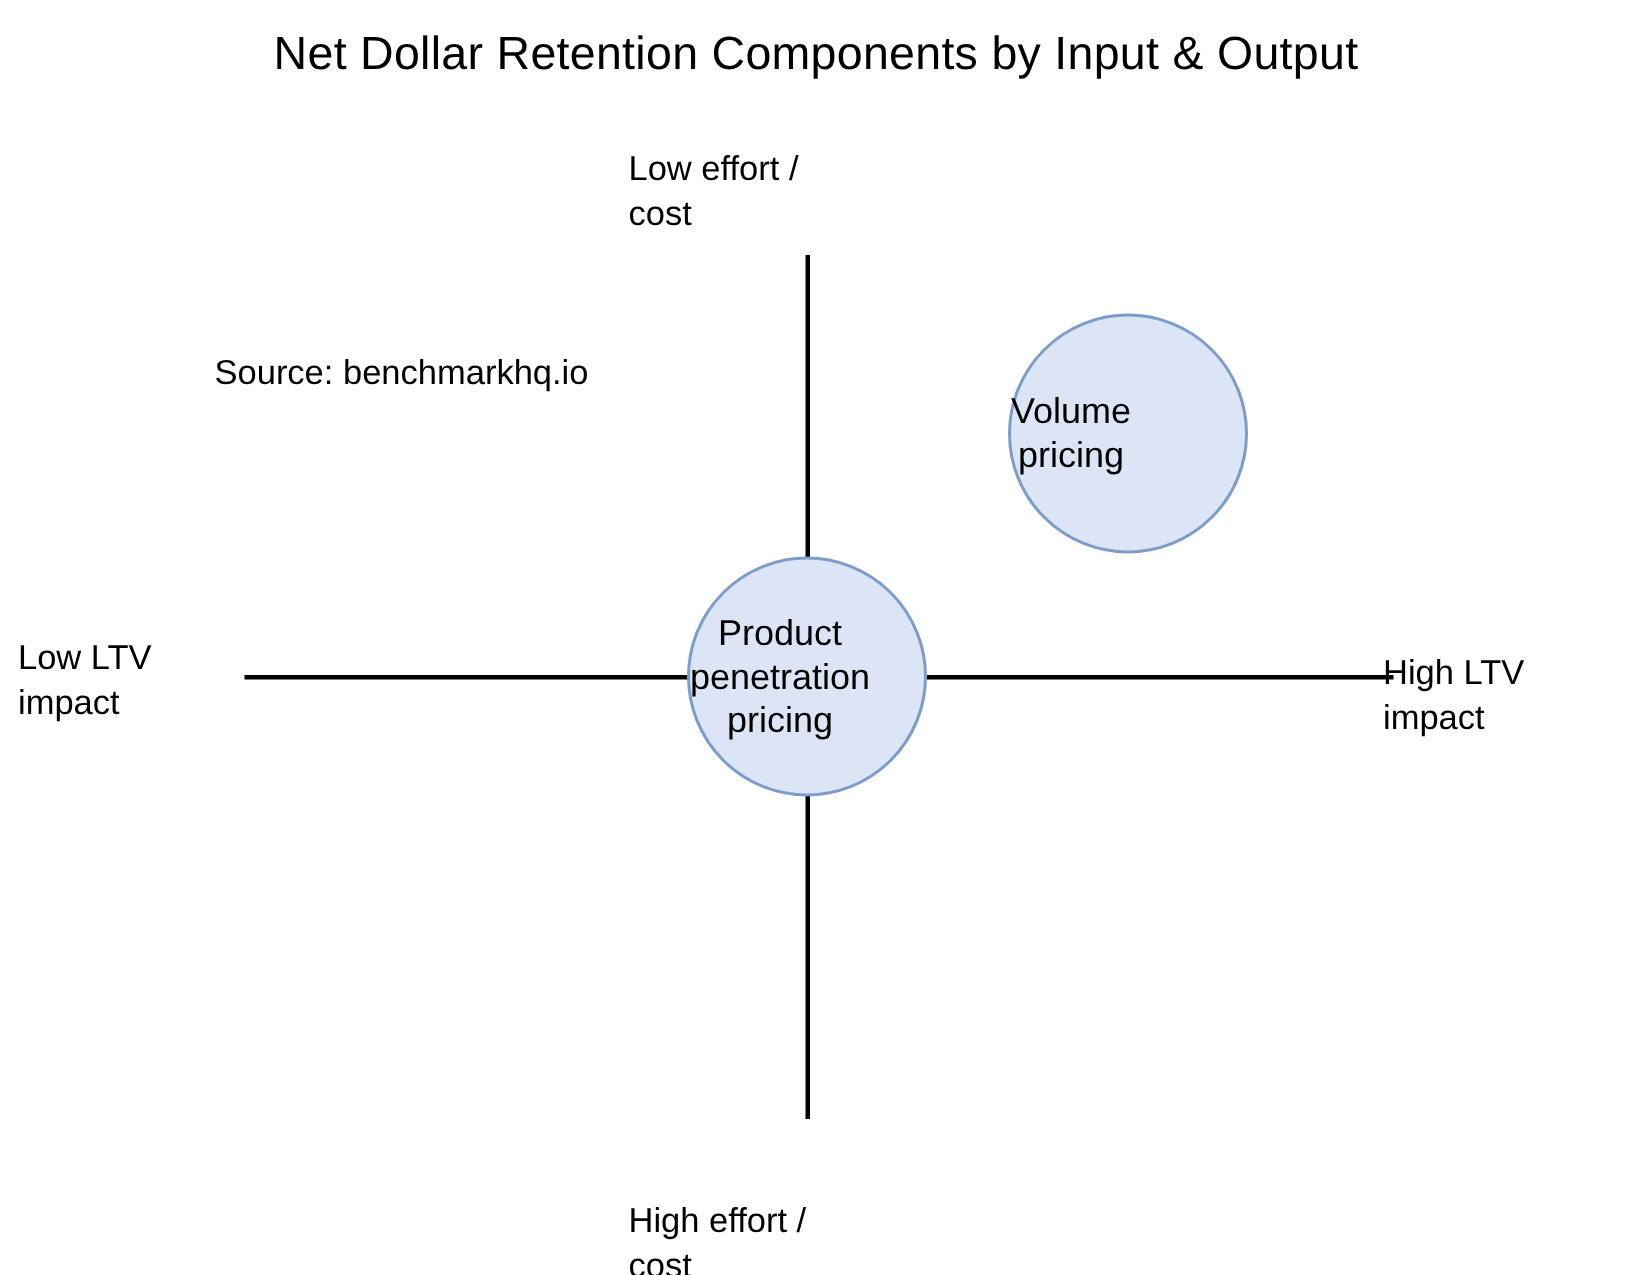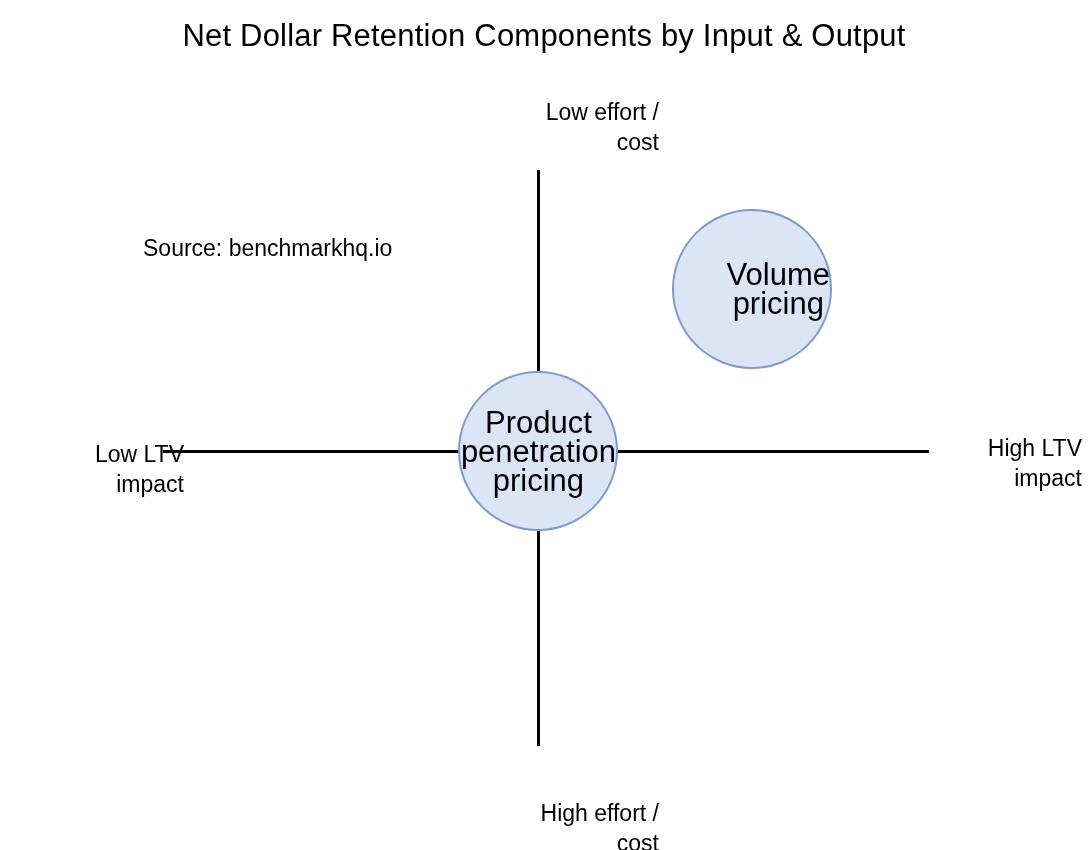--- a/index.html
+++ b/index.html
@@ -34,41 +34,41 @@
     position: absolute;
     left: 143px;
     top: 235px;
     font-size: 23px;
   }
   .axis-line { position: absolute; background: var(--axis); }
   .v-axis { left: 537px; top: 170px; width: 3px;  height: 576px; }
   .h-axis { left: 163px; top: 450px; width: 766px; height: 3px; }
   .axis-label {
     position: absolute;
-    text-align: right;
+    text-align: left;
     font-size: 23px;
     line-height: 30px;
     white-space: pre-line;
   }
   .axis-label.top    { left: 419px; top:  97px; width: 240px; }
   .axis-label.bottom { left: 419px; top: 798px; width: 240px; }
-  .axis-label.left   { left:  24px; top: 423px; width: 160px; margin-top: 16px; }
+  .axis-label.left   { left:  12px; top: 423px; width: 160px; }
   .axis-label.right  { left: 922px; top: 433px; width: 160px; }
   .node {
     position: absolute;
     width: 160px;
     height: 160px;
     border-radius: 50%;
     background: var(--node-fill);
     border: 2px solid var(--node-border);
     display: flex;
     align-items: center;
-    justify-content: flex-end;
+    justify-content: flex-start;
     text-align: center;
-    font-size: 31px;
+    font-size: 24px;
     line-height: 29px;
     white-space: pre-line;
   }
   .node.volume { left: 672px; top: 209px; }
   .node.center { left: 458px; top: 371px; }
   .node.cross  { left: 673px; top: 531px; }
 </style>
 </head>
 <body>
 

